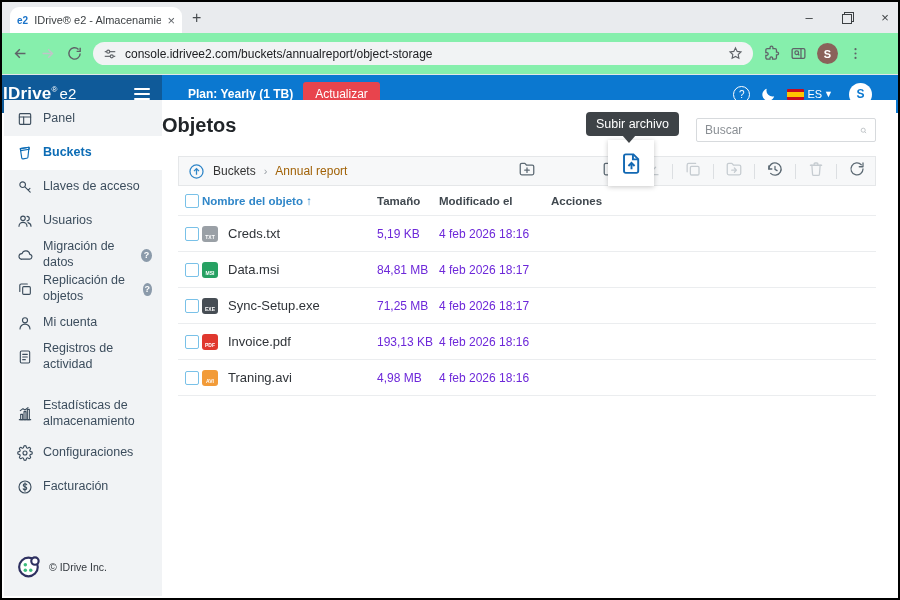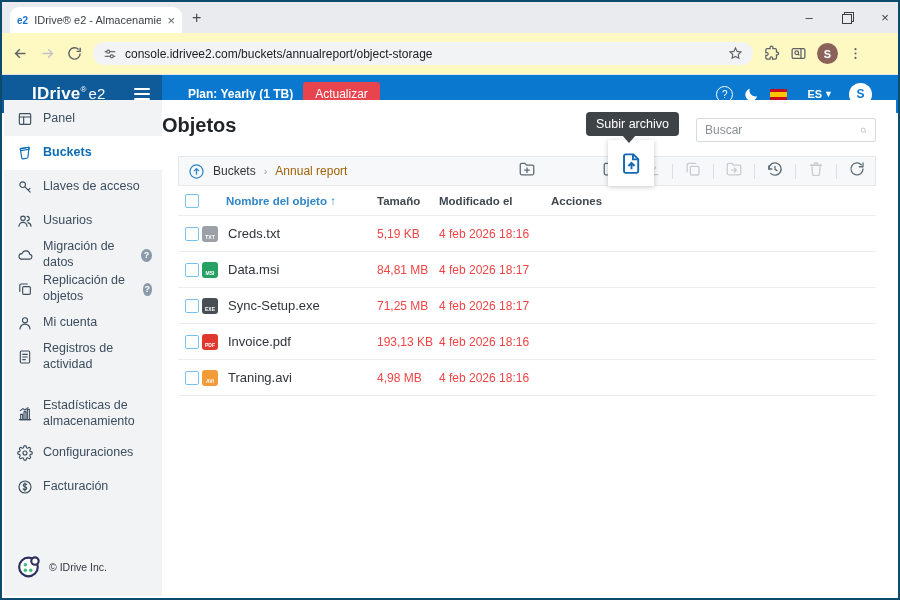--- a/index.html
+++ b/index.html
@@ -1,54 +1,54 @@
 <!DOCTYPE html>
 <html><head>
 <meta charset="utf-8">
 <style>
   * { margin:0; padding:0; box-sizing:border-box; }
   html,body { width:900px; height:600px; font-family:"Liberation Sans", sans-serif; background:#fff; overflow:hidden; }
-  .window { position:absolute; inset:0; width:900px; height:600px; border:2px solid #0c4a6e; background:#fff; }
+  .window { position:absolute; inset:0; width:900px; height:600px; border:2px solid #000000; background:#fff; }
 
   
   .tabstrip { position:relative; height:31px; background:#e9ebee; }
   .tab { position:absolute; left:8px; top:5px; width:172px; height:26px; background:#fff; border-radius:9px 9px 0 0; display:flex; align-items:center; gap:6px; padding:0 7px; }
   .favicon { color:#1a73c9; font-weight:bold; font-size:10px; }
   .tab-title { flex:1; font-size:11px; color:#3c4043; white-space:nowrap; overflow:hidden; }
   .tab-close { color:#5f6368; font-size:13px; line-height:1; cursor:default; }
   .new-tab { position:absolute; left:190px; top:8px; color:#474b4f; font-size:16px; line-height:1; }
   .win-controls { position:absolute; right:6px; top:0; height:31px; display:flex; align-items:center; gap:24px; color:#3c4043; }
   .win-btn { width:14px; text-align:center; font-size:13px; }
   .restore-glyph { position:relative; width:10px; height:10px; display:inline-block; }
   .restore-glyph::before { content:""; position:absolute; left:2px; top:0; width:8px; height:8px; border:1px solid #3c4043; }
   .restore-glyph::after { content:""; position:absolute; left:0; top:2px; width:8px; height:8px; border:1px solid #3c4043; background:#e9ebee; }
 
-  .browser-toolbar { height:42px; background:#fef9c3; border-bottom:1px solid #e3e5e8; display:flex; align-items:center; padding:0 10px; gap:10px; }
+  .browser-toolbar { height:42px; background:#86efac; border-bottom:1px solid #e3e5e8; display:flex; align-items:center; padding:0 10px; gap:10px; }
   .nav-ico { width:17px; height:17px; color:#5f6368; flex:0 0 auto; }
   .nav-ico.disabled { color:#c0c4c8; }
   .omnibox { flex:1; height:23px; background:#f1f3f4; border-radius:12px; display:flex; align-items:center; gap:8px; padding:0 10px; max-width:660px; }
   .omnibox .url { flex:1; font-size:12px; color:#202124; white-space:nowrap; overflow:hidden; }
   .chrome-avatar { width:21px; height:21px; border-radius:50%; background:#8a625a; color:#fff; font-size:11px; font-weight:bold; display:flex; align-items:center; justify-content:center; }
 
   
   .app-header { display:flex; height:38px; }
-  .logo-block { width:160px; background:#0f5a99; display:flex; align-items:center; justify-content:space-between; padding:0 12px 0 30px; }
+  .logo-block { width:160px; background:#0f5a99; display:flex; align-items:center; justify-content:space-between; padding:0 12px 0 1px; }
   .logo-text { color:#fff; font-size:17px; font-weight:bold; letter-spacing:.2px; }
   .logo-text sup { font-size:8px; font-weight:normal; }
   .logo-text .e2 { font-weight:normal; font-size:15px; margin-left:2px; }
   .hamburger { display:flex; flex-direction:column; gap:3px; }
   .hamburger span { width:16px; height:2px; background:#fff; border-radius:1px; }
   .header-main { flex:1; background:#0b78d0; display:flex; align-items:center; padding:0 26px; gap:10px; }
   .plan-label { color:#fff; font-size:12px; font-weight:bold; }
   .upgrade-btn { background:#e8444d; color:#fff; border:none; font-size:12px; padding:5px 12px; border-radius:3px; font-family:inherit; }
   .header-spacer { flex:1; }
   .hdr-ico { color:#fff; width:17px; height:17px; }
   .help-circle { width:17px; height:17px; border:1.4px solid #fff; border-radius:50%; color:#fff; font-size:10px; display:flex; align-items:center; justify-content:center; }
   .flag-es { width:17px; height:11px; border-radius:1px; background:linear-gradient(#c60b1e 0 30%, #ffc400 30% 70%, #c60b1e 70% 100%); }
-  .lang-label { color:#fff; font-size:11px; font-weight:bold; margin-left:20px; }
+  .lang-label { color:#fff; font-size:11px; font-weight:normal; margin-left:3px; }
   .caret { color:#fff; font-size:9px; margin-left:2px; }
   .hdr-avatar { width:23px; height:23px; background:#fff; border-radius:50%; color:#0b78d0; font-weight:bold; font-size:12px; display:flex; align-items:center; justify-content:center; margin-left:6px; }
 
   
   .app-body { position:absolute; top:98px; left:2px; right:2px; bottom:2px; display:flex; }
   .sidebar { width:158px; background:#f1f3f5; display:flex; flex-direction:column; padding-top:2px; }
   .side-item { min-height:34px; display:flex; align-items:center; gap:10px; padding:0 10px 0 13px; color:#3c4d5d; font-size:12.5px; cursor:default; }
   .side-item svg { width:16px; height:16px; flex:0 0 auto; }
   .side-item.active { background:#fff; color:#0c6cb5; font-weight:bold; }
   .side-item.tall { min-height:44px; margin-top:18px; }
@@ -77,26 +77,26 @@
   .tool-slot { width:44px; }
 
   .upload-pop { position:absolute; left:446px; top:40px; width:46px; height:46px; background:#fff; box-shadow:0 1px 5px rgba(0,0,0,.22); display:flex; align-items:center; justify-content:center; z-index:4; }
   .upload-pop svg { width:23px; height:23px; color:#1268b3; }
   .tooltip { position:absolute; left:424px; top:12px; background:#3e4347; color:#fff; font-size:12.5px; padding:5px 10px; border-radius:4px; z-index:5; white-space:nowrap; }
   .tooltip-arrow { position:absolute; left:460px; top:35px; width:0; height:0; border-left:7px solid transparent; border-right:7px solid transparent; border-top:8px solid #3e4347; z-index:5; }
 
   .obj-table { position:absolute; left:16px; right:20px; top:86px; }
   .t-row { display:grid; grid-template-columns:24px 175px 62px 112px 1fr; align-items:center; border-bottom:1px solid #ebedef; }
   .t-head { height:30px; font-size:11.5px; font-weight:bold; color:#40484f; }
-  .t-head .col-name { color:#2f86c8;margin-left:24px; }
+  .t-head .col-name { color:#2f86c8; }
   .t-body-row { height:36px; }
   .cb { width:14px; height:14px; border:1.5px solid #79c1e8; border-radius:2px; background:#fff; margin-left:7px; }
   .name-cell { display:flex; align-items:center; gap:10px; font-size:13px; color:#2f3338; }
   .file-badge { width:16px; height:16px; border-radius:3px; color:#fff; font-size:5px; font-weight:bold; display:flex; align-items:flex-end; justify-content:center; padding-bottom:2px; }
-  .cell-dim { font-size:12px; color:#ef4444; }
+  .cell-dim { font-size:12px; color:#6d28d9; }
 </style>
 </head>
 <body>
 
 <div class="window">
 
   <div class="tabstrip">
     <div class="tab">
       <span class="favicon">e2</span>
       <span class="tab-title">IDrive® e2 - Almacenamiento ...</span>

